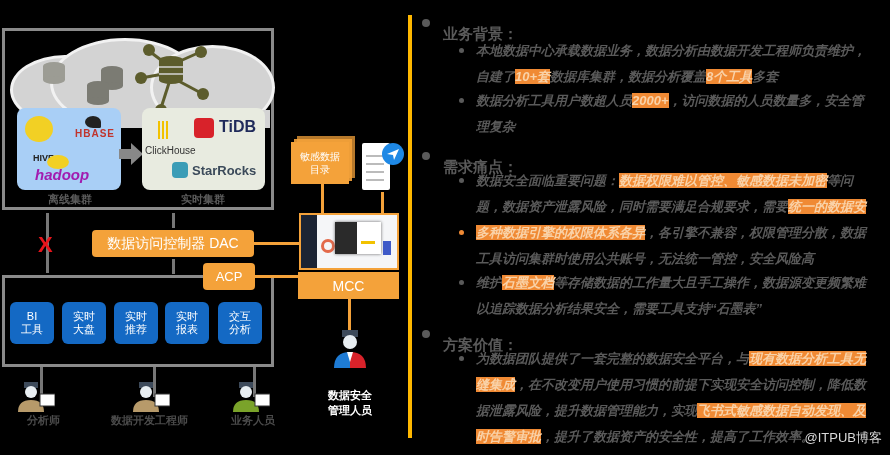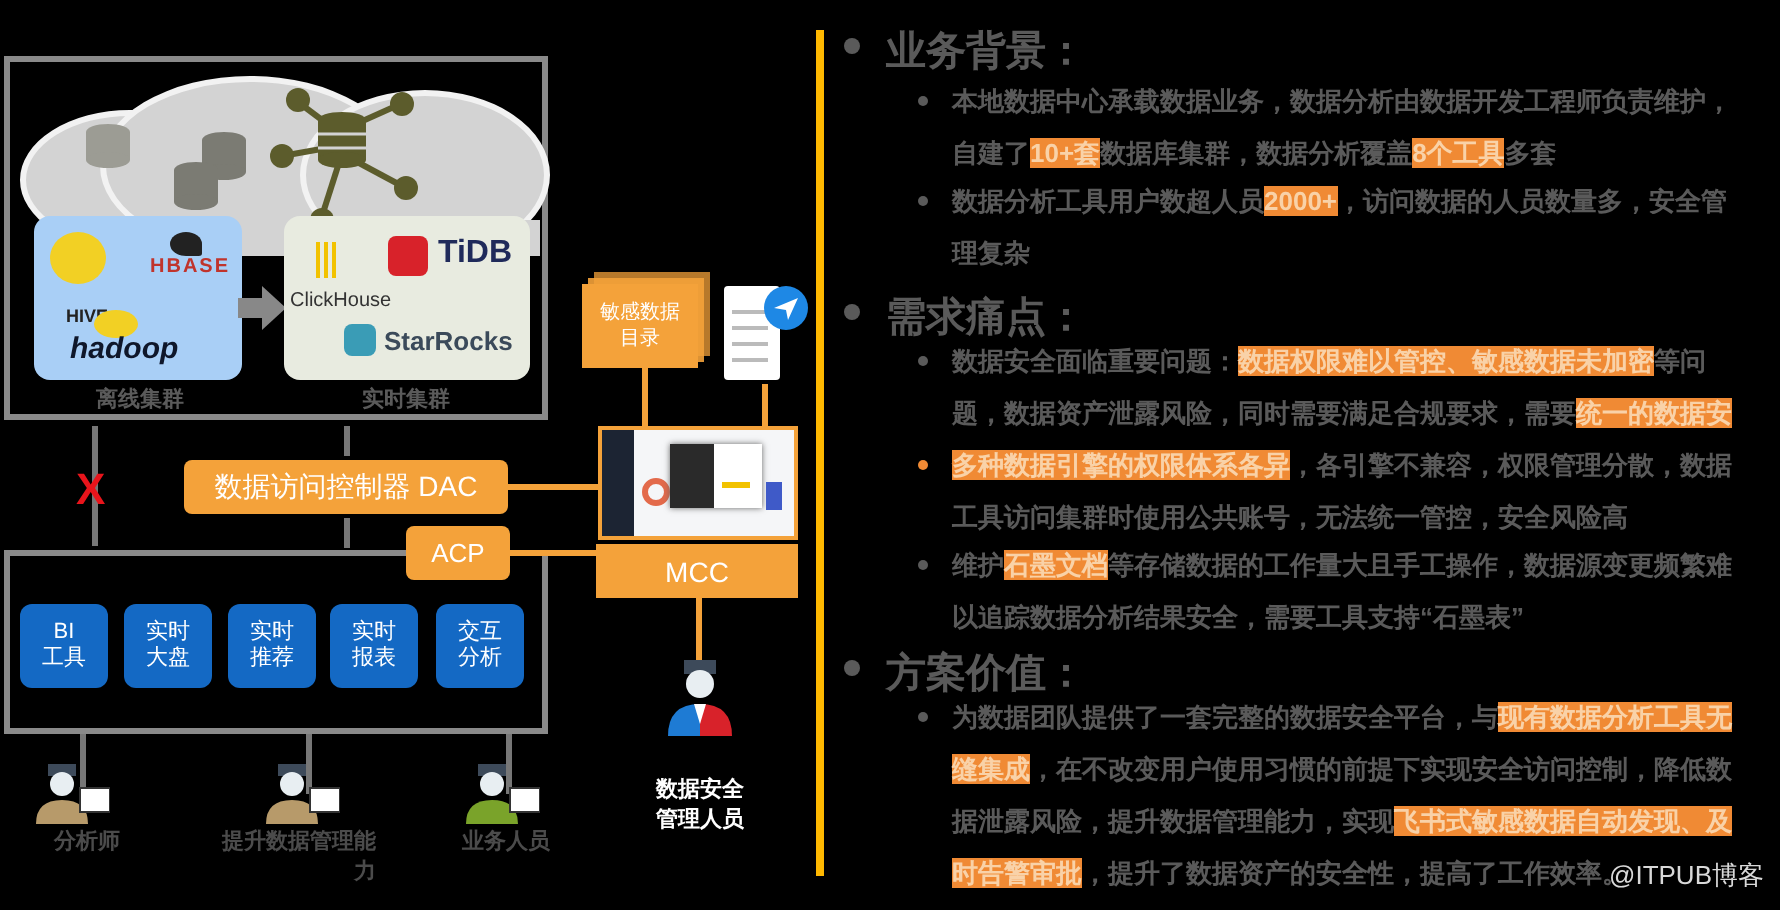--- a/index.html
+++ b/index.html
@@ -31,23 +31,23 @@
 
   .mcc { left:298px; top:272px; width:101px; height:27px; background:#f4a23a; color:#fff; font-size:14px;
          display:flex; align-items:center; justify-content:center; }
   .screen { left:299px; top:213px; width:100px; height:57px; background:#f5f6f8; border:2px solid #f4a23a; box-sizing:border-box; }
 
   .catalog { left:291px; top:142px; width:58px; height:42px; background:#f4a23a; color:#fff; font-size:10px;
              text-align:center; line-height:13px; display:flex; align-items:center; justify-content:center; }
 
   .vline { left:408px; top:15px; width:4px; height:423px; background:#ffb800; }
 
-  .section-title { color:#5a5a5a; font-size:20px; font-weight:bold; }
+  .section-title { color:#5a5a5a; font-size:15px; font-weight:bold;margin-top:13px; }
   .section-dot { width:8px; height:8px; border-radius:50%; background:#5a5a5a; }
-  .para { color:#5a5a5a; font-size:13px; font-weight:bold; line-height:26px; width:400px; }
+  .para { color:#5a5a5a; font-size:13px; font-weight:bold; line-height:26px; width:400px;font-style:italic; }
   .para .hl { background:#f08a34; color:#f9d2a8; }
   .bullet { width:5px; height:5px; border-radius:50%; background:#5a5a5a; }
   .bullet.o { background:#f08a34; }
 
   .user-label { color:#4b4b4b; font-size:11px; font-weight:bold; text-align:right; }
   .watermark { right:8px; bottom:8px; color:#d9d9d9; font-size:13px; }
 </style>
 </head>
 <body>
 
@@ -96,21 +96,21 @@
       <line x1="26" y1="36" x2="50" y2="36"></line>
     </g>
 </svg>
 
 <div class="abs box-offline">
   <div class="logo-txt" style="left:8px;top:8px;width:28px;height:26px;background:#f2d024;border-radius:50%;"></div>
   <div class="logo-txt" style="left:16px;top:28px;font-size:9px;color:#222;margin-top:17px;">HIVE</div>
   <div class="logo-txt" style="left:68px;top:8px;width:16px;height:12px;background:#222;border-radius:50% 50% 10% 50%;"></div>
   <div class="logo-txt" style="left:58px;top:20px;font-size:10px;color:#c0342c;letter-spacing:1px;">HBASE</div>
   <div class="logo-txt" style="left:30px;top:47px;width:22px;height:14px;background:#f2d024;border-radius:50%;"></div>
-  <div class="logo-txt" style="left:18px;top:58px;font-size:15px;font-style:italic;color:#0f172a;">hadoop</div>
+  <div class="logo-txt" style="left:18px;top:58px;font-size:15px;font-style:italic;color:#a21caf;">hadoop</div>
 </div>
 <div class="abs cluster-label" style="left:30px;top:192px;">离线集群</div>
 
 <svg class="abs" style="left:119px;top:143px" width="24" height="22">
   <rect x="0" y="6" width="12" height="10" fill="#888"></rect>
     <polygon points="12,0 24,11 12,22" fill="#888"></polygon>
 </svg>
 
 <div class="abs box-realtime">
   <div class="logo-txt" style="left:16px;top:13px;width:12px;height:18px;background:repeating-linear-gradient(90deg,#f2c200 0 2px,transparent 2px 4px);"></div>
@@ -154,21 +154,21 @@
     <rect x="30" y="14" width="15" height="12" fill="#fff" stroke="#333"></rect>
 </svg>
 <div class="abs user-label" style="left:10px;top:413px;width:50px;">分析师</div>
 
 <svg class="abs" style="left:125px;top:380px" width="45" height="32">
   <rect x="14" y="2" width="14" height="6" fill="#3d4a5a"></rect>
     <circle cx="21" cy="12" r="6" fill="#e8eef2"></circle>
   <path d="M8 32 Q8 20 21 20 Q34 20 34 32Z" fill="#b79a6a"></path>
     <rect x="30" y="14" width="15" height="12" fill="#fff" stroke="#333"></rect>
 </svg>
-<div class="abs user-label" style="left:108px;top:413px;width:80px;">提升数据管理能力</div>
+<div class="abs user-label" style="left:108px;top:413px;width:80px;">数据开发工程师</div>
 
 <svg class="abs" style="left:225px;top:380px" width="45" height="32">
   <rect x="14" y="2" width="14" height="6" fill="#3d4a5a"></rect>
     <circle cx="21" cy="12" r="6" fill="#e8eef2"></circle>
   <path d="M8 32 Q8 20 21 20 Q34 20 34 32Z" fill="#7aa32a"></path>
     <rect x="30" y="14" width="15" height="12" fill="#fff" stroke="#333"></rect>
 </svg>
 <div class="abs user-label" style="left:215px;top:413px;width:60px;">业务人员</div>
 
 <div class="abs" style="left:297px;top:136px;width:58px;height:42px;background:#f4a23a;opacity:.75;"></div>

